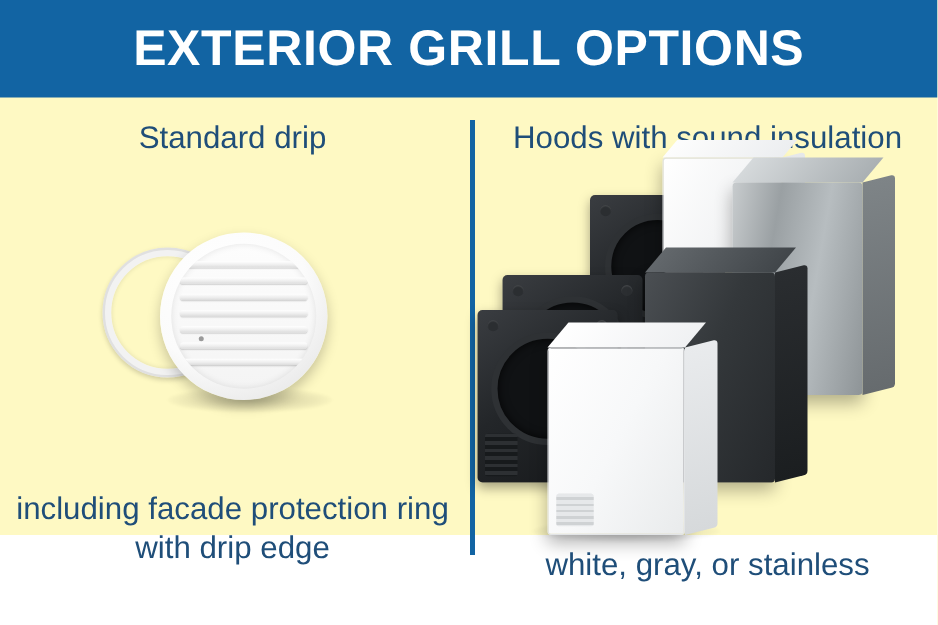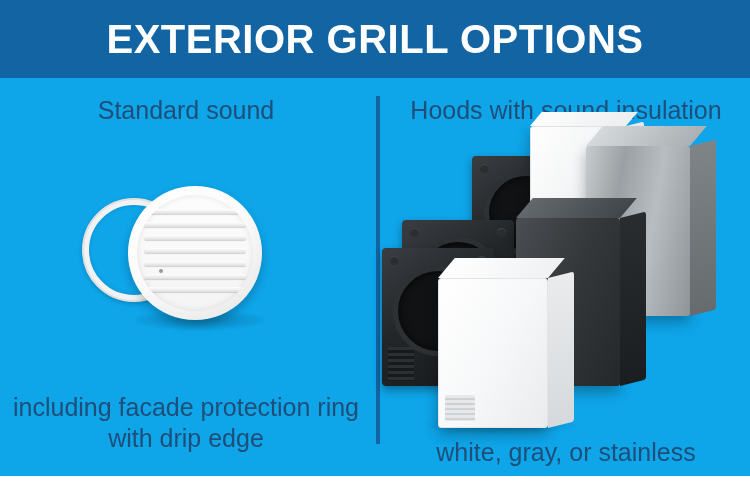--- a/index.html
+++ b/index.html
@@ -9,22 +9,22 @@
   body {
     width: 750px;
     height: 500px;
     background: #ffffff;
     font-family: "Liberation Sans", sans-serif;
     overflow: hidden;
   }
   .page {
     position: relative;
     width: 750px;
-    height: 476px;
-    background: #0ea5e9;
+    height: 428px;
+    background: #fef9c3;
   }
 
   
   .banner {
     position: absolute;
     left: 0;
     top: 0;
     width: 750px;
     height: 78px;
     background: #1264a3;
@@ -313,21 +313,21 @@
 <body>
 
 <div class="page">
 
   <div class="banner">
     <div class="banner-title">EXTERIOR GRILL OPTIONS</div>
   </div>
 
   <div class="divider"></div>
 
-  <div class="caption cap-left-top">Standard sound</div>
+  <div class="caption cap-left-top">Standard drip</div>
 
   <div class="grille-wrap">
     <div class="ring"></div>
     <div class="grille-shadow"></div>
     <div class="grille">
       <div class="grille-inner">
         <div class="louvers">
           <div class="louver" style="top:14px;"></div>
           <div class="louver" style="top:27px;"></div>
           <div class="louver" style="top:40px;"></div>

